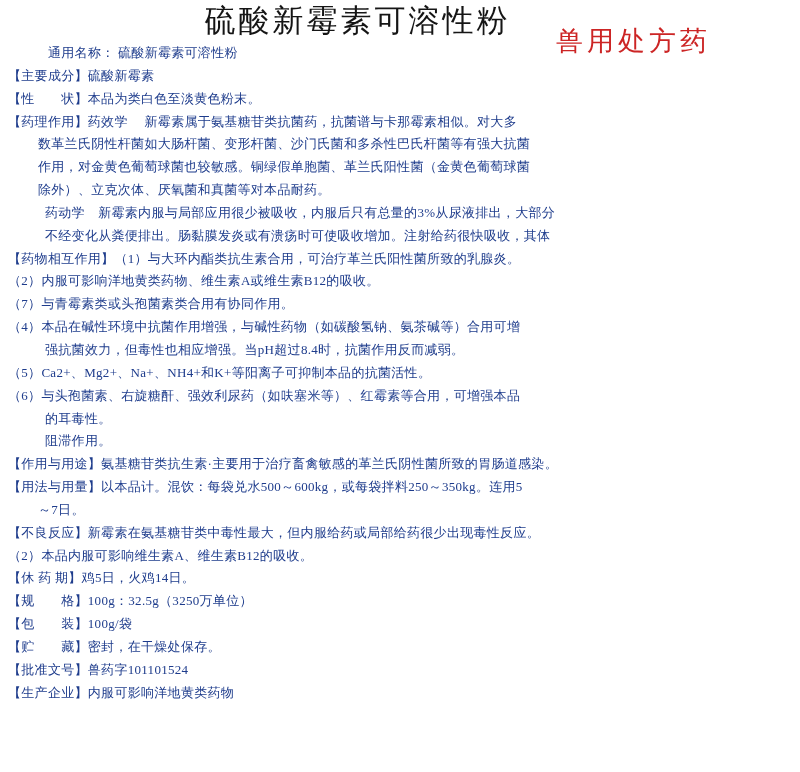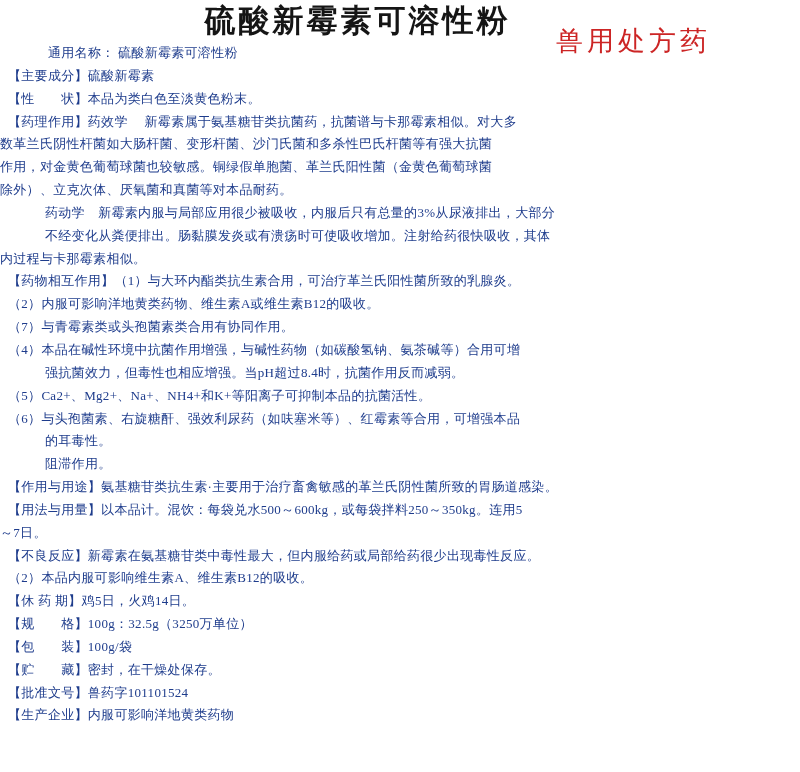--- a/index.html
+++ b/index.html
@@ -18,21 +18,21 @@
     width: 800px;
     height: 772px;
     background: #ffffff;
   }
   .title {
     margin: 2px 0 1px 0;
     padding-right: 85px;
     text-align: center;
     font-size: 31px;
     line-height: 38px;
-    font-weight: 700;
+    font-weight: 400;
     letter-spacing: 3px;
     color: #151515;
     white-space: pre;
   }
   .rx-badge {
     position: absolute;
     left: 556px;
     top: 24px;
     font-size: 27px;
     line-height: 30px;
@@ -47,41 +47,40 @@
   .line {
     font-size: 13px;
     line-height: 22.85px;
     color: #1e3c8c;
     font-weight: normal;
     white-space: pre;
     letter-spacing: 0.3px;
   }
   .l-base  { padding-left: 8px; }
   .l-name  { padding-left: 48px; }
-  .l-cont  { }
+  .l-cont  { padding-left: 38px; }
   .l-cont2 { padding-left: 45px; }
 </style>
 </head>
 <body>
 
 <div class="page">
   <h1 class="title">硫酸新霉素可溶性粉</h1>
   <div class="rx-badge">兽用处方药</div>
 
   <div class="content">
     <div class="line l-name">通用名称： 硫酸新霉素可溶性粉</div>
     <div class="line l-base">【主要成分】硫酸新霉素</div>
     <div class="line l-base">【性　　状】本品为类白色至淡黄色粉末。</div>
     <div class="line l-base">【药理作用】药效学　 新霉素属于氨基糖苷类抗菌药，抗菌谱与卡那霉素相似。对大多</div>
     <div class="line l-cont">数革兰氏阴性杆菌如大肠杆菌、变形杆菌、沙门氏菌和多杀性巴氏杆菌等有强大抗菌</div>
     <div class="line l-cont">作用，对金黄色葡萄球菌也较敏感。铜绿假单胞菌、革兰氏阳性菌（金黄色葡萄球菌</div>
     <div class="line l-cont">除外）、立克次体、厌氧菌和真菌等对本品耐药。</div>
     <div class="line l-cont2">药动学　新霉素内服与局部应用很少被吸收，内服后只有总量的3%从尿液排出，大部分</div>
     <div class="line l-cont2">不经变化从粪便排出。肠黏膜发炎或有溃疡时可使吸收增加。注射给药很快吸收，其体</div>
-    <div class="line l-cont">内过程与卡那霉素相似。</div>
     <div class="line l-base">【药物相互作用】（1）与大环内酯类抗生素合用，可治疗革兰氏阳性菌所致的乳腺炎。</div>
     <div class="line l-base">（2）内服可影响洋地黄类药物、维生素A或维生素B12的吸收。</div>
     <div class="line l-base">（7）与青霉素类或头孢菌素类合用有协同作用。</div>
     <div class="line l-base">（4）本品在碱性环境中抗菌作用增强，与碱性药物（如碳酸氢钠、氨茶碱等）合用可增</div>
     <div class="line l-cont2">强抗菌效力，但毒性也相应增强。当pH超过8.4时，抗菌作用反而减弱。</div>
     <div class="line l-base">（5）Ca2+、Mg2+、Na+、NH4+和K+等阳离子可抑制本品的抗菌活性。</div>
     <div class="line l-base">（6）与头孢菌素、右旋糖酐、强效利尿药（如呋塞米等）、红霉素等合用，可增强本品</div>
     <div class="line l-cont2">的耳毒性。</div>
     <div class="line l-cont2">阻滞作用。</div>
     <div class="line l-base">【作用与用途】氨基糖苷类抗生素·主要用于治疗畜禽敏感的革兰氏阴性菌所致的胃肠道感染。</div>

